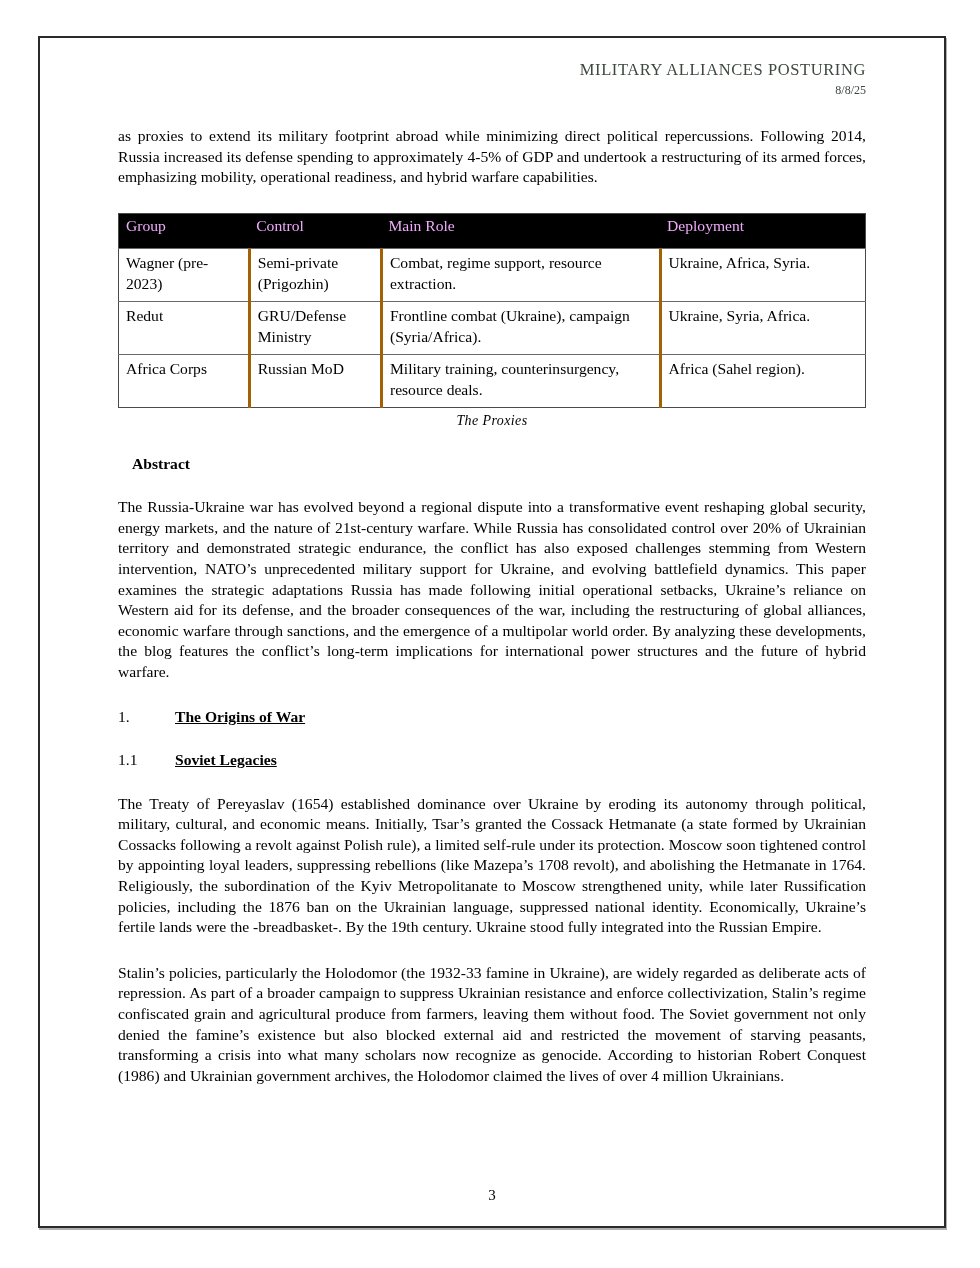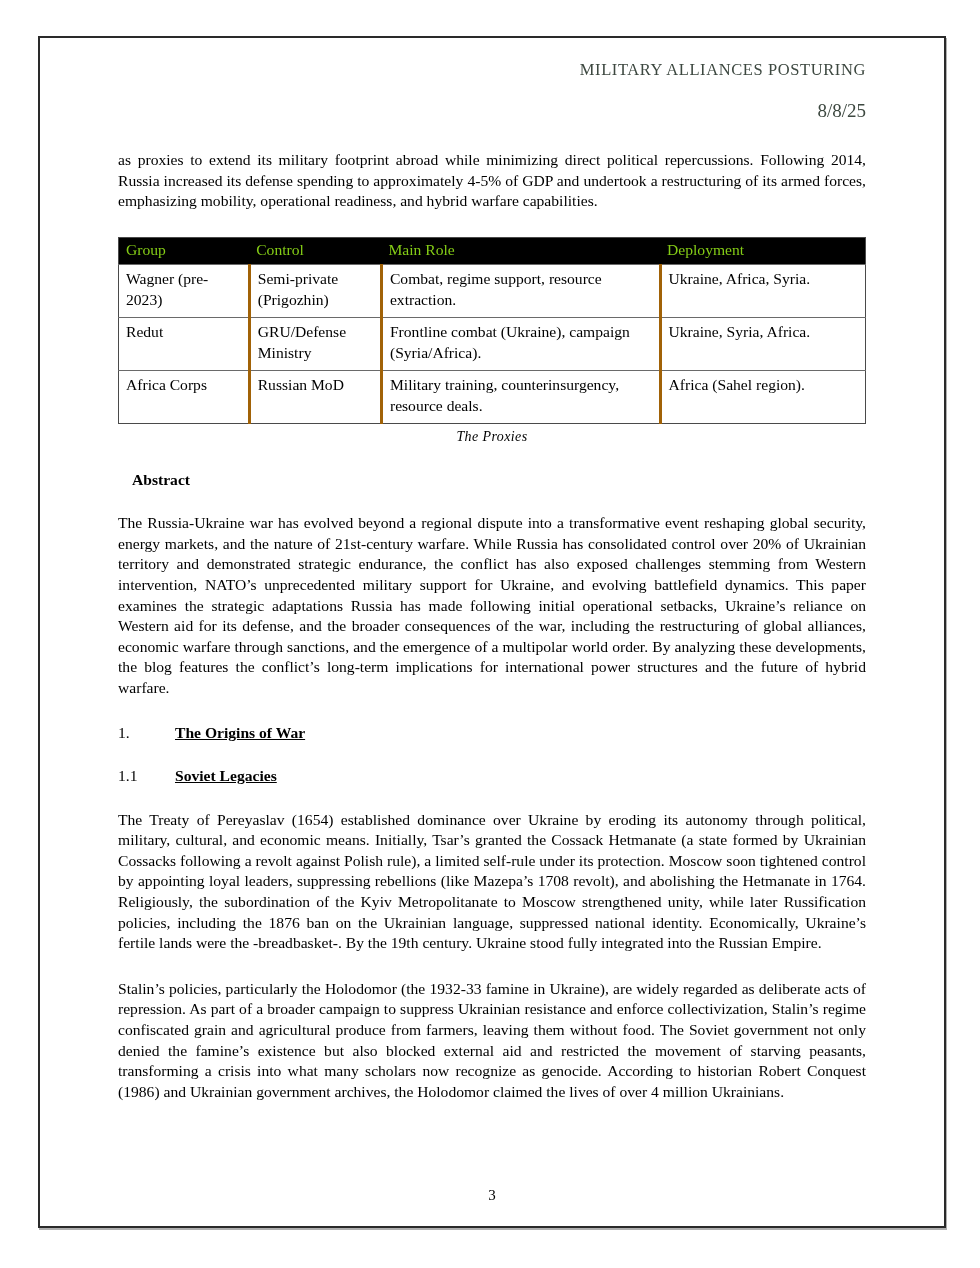--- a/index.html
+++ b/index.html
@@ -33,42 +33,42 @@
   .doc-header {
     text-align: right;
     color: #3d4840;
     margin: 0 0 28px 0;
   }
   .doc-title {
     font-size: 16.5px;
     letter-spacing: 0.6px;
   }
   .doc-date {
-    font-size: 19px;
-    margin-top: 20px;
+    font-size: 12px;
+    margin-top: 3px;
   }
   p.body-par {
     font-size: 15.6px;
     line-height: 20.6px;
     text-align: justify;
     margin: 0 0 25px 0;
   }
   table.proxies {
     width: 100%;
     border-collapse: collapse;
     font-size: 15.6px;
     line-height: 20.5px;
     border: 1.5px solid #4a4a4a;
   }
   table.proxies th {
     background: #000000;
-    color: #84cc16;
+    color: #f0abfc;
     font-weight: normal;
     text-align: left;
-    padding: 2px 8px 4px 7px;
+    padding: 2px 8px 12px 7px;
   }
   table.proxies td {
     vertical-align: top;
     text-align: left;
     padding: 4px 8px 7px 7px;
     border-top: 1.5px solid #6a6a6a;
     border-left: 3px solid #a16207;
   }
   table.proxies td:first-child { border-left: none; }
   .table-caption {

